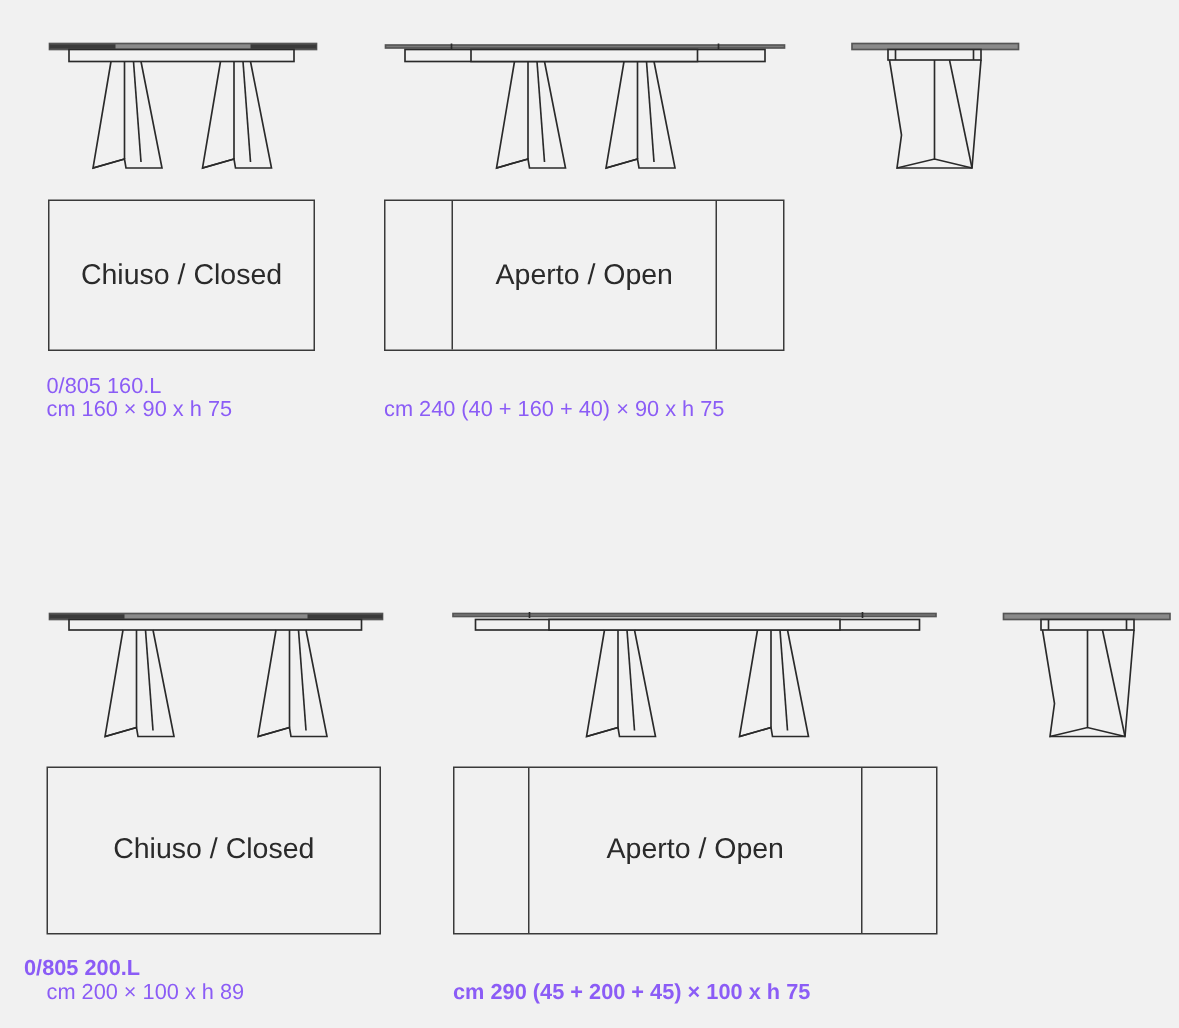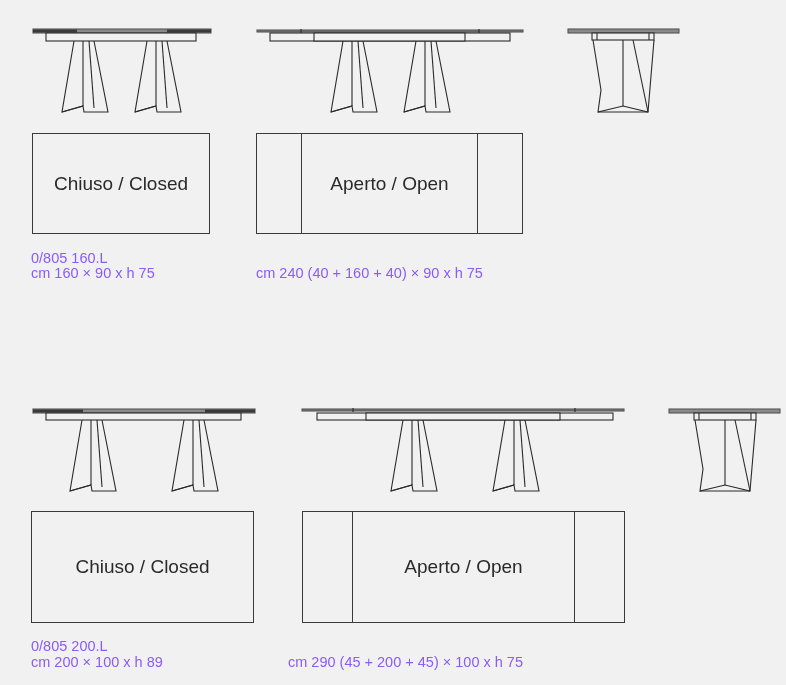--- a/index.html
+++ b/index.html
@@ -159,16 +159,16 @@
   <div class="plan" style="left:31px;top:511px;width:223px;height:112px;">
     <span class="label">Chiuso / Closed</span>
   </div>
 
   <div class="plan" style="left:302px;top:511px;width:323px;height:112px;">
     <div class="leaf left" style="width:49px;"></div>
     <div class="leaf right" style="width:49px;"></div>
     <span class="label">Aperto / Open</span>
   </div>
 
-  <div class="caption" style="left:31px;top:639px;">0/805 200.L</div>
+  <div class="caption" style="left:16px;top:639px;font-weight:bold;">0/805 200.L</div>
   <div class="caption" style="left:31px;top:655px;">cm 200 × 100 x h 89</div>
-  <div class="caption" style="left:288px;top:655px;">cm 290 (45 + 200 + 45) × 100 x h 75</div>
+  <div class="caption" style="left:302px;top:655px;font-weight:bold;">cm 290 (45 + 200 + 45) × 100 x h 75</div>
 </div>
 
 </body></html>

